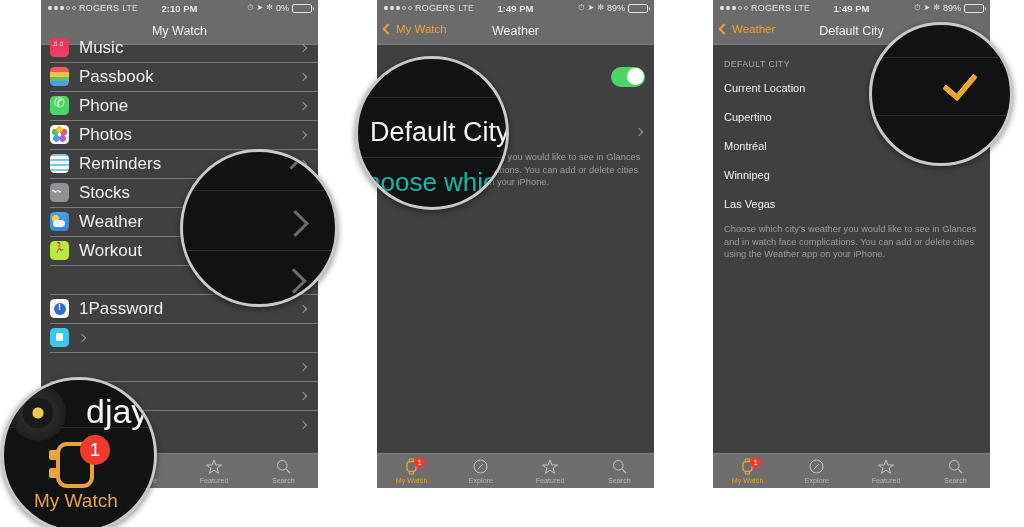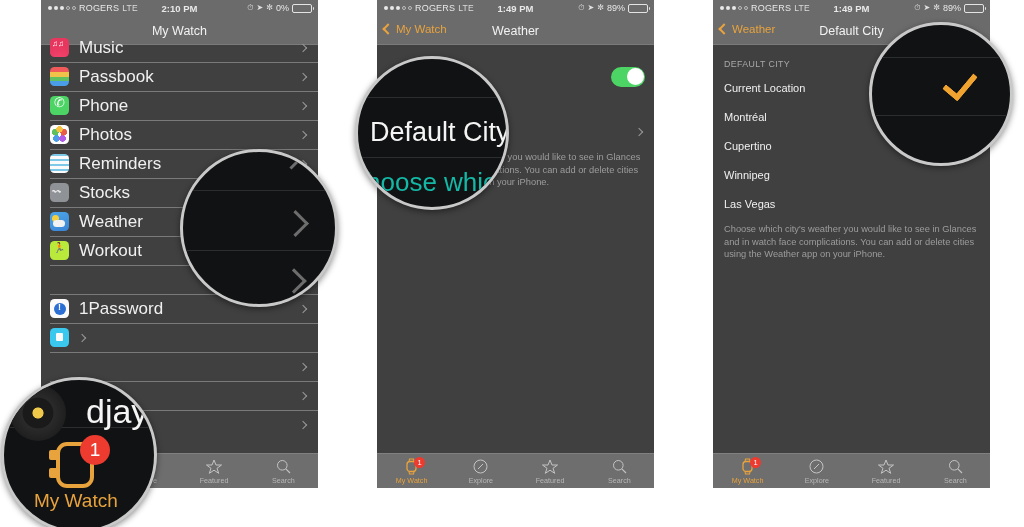--- a/index.html
+++ b/index.html
@@ -573,24 +573,24 @@
     <div class="nav-title">Default City</div>
   </div>
 
   <div class="grouphdr">DEFAULT CITY</div>
 
   <div class="list">
     <div class="plainrow sep">
       <span class="label">Current Location</span>
     </div>
     <div class="plainrow sep">
+      <span class="label">Cupertino</span>
+    </div>
+    <div class="plainrow sep">
       <span class="label">Montréal</span>
-    </div>
-    <div class="plainrow sep">
-      <span class="label">Cupertino</span>
     </div>
     <div class="plainrow sep">
       <span class="label">Winnipeg</span>
     </div>
     <div class="plainrow sep">
       <span class="label">Las Vegas</span>
     </div>
   </div>
 
   <div class="footnote">Choose which city's weather you would like to see in Glances and in watch face complications. You can add or delete cities using the Weather app on your iPhone.</div>

